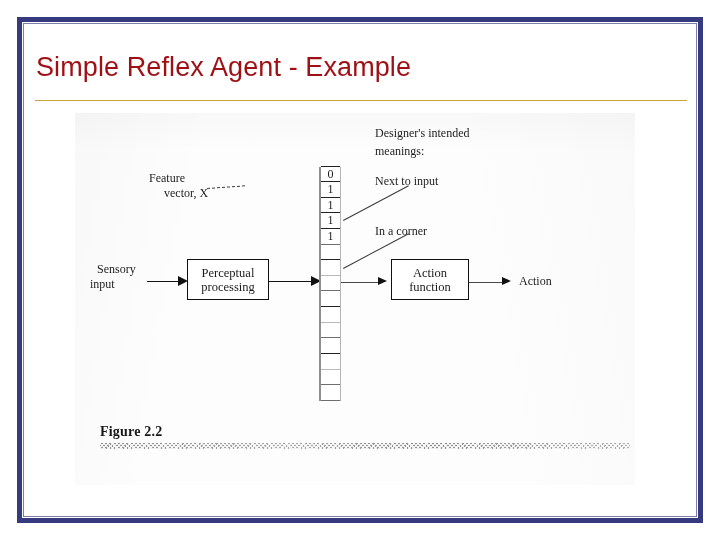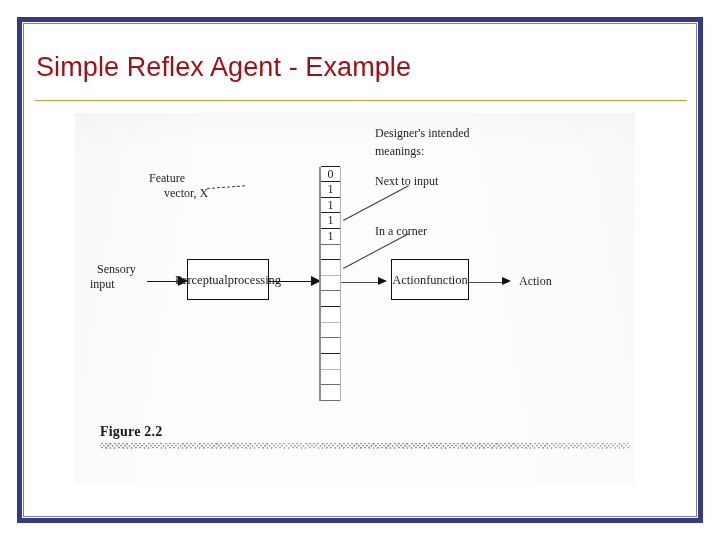--- a/index.html
+++ b/index.html
@@ -97,21 +97,21 @@
     position: absolute;
     box-sizing: border-box;
     border: 1.6px solid #101010;
     background: #ffffff;
     text-align: center;
     font-family: "Liberation Serif", serif;
     font-size: 12.5px;
     line-height: 14px;
     color: #1b1b1b;
     display: flex;
-    flex-direction: row;
+    flex-direction: column;
     justify-content: center;
     align-items: center;
   }
   #box-perceptual {
     left: 112px; top: 146px;
     width: 82px; height: 41px;
   }
   #box-action {
     left: 316px; top: 146px;
     width: 78px; height: 41px;

